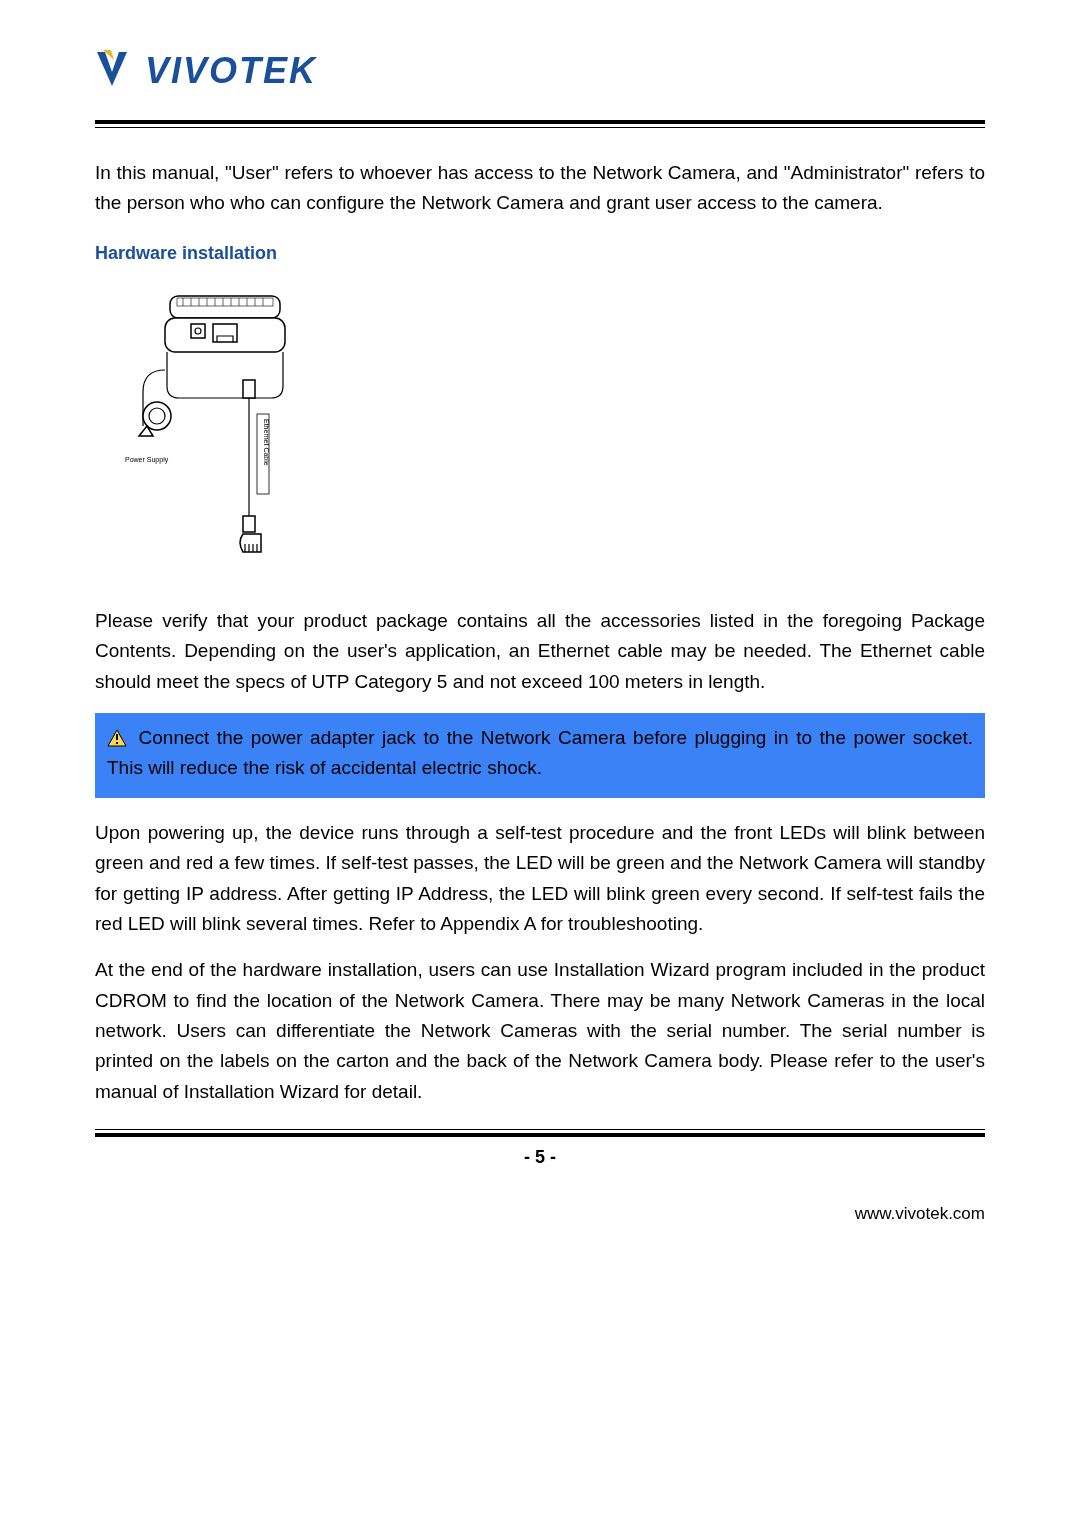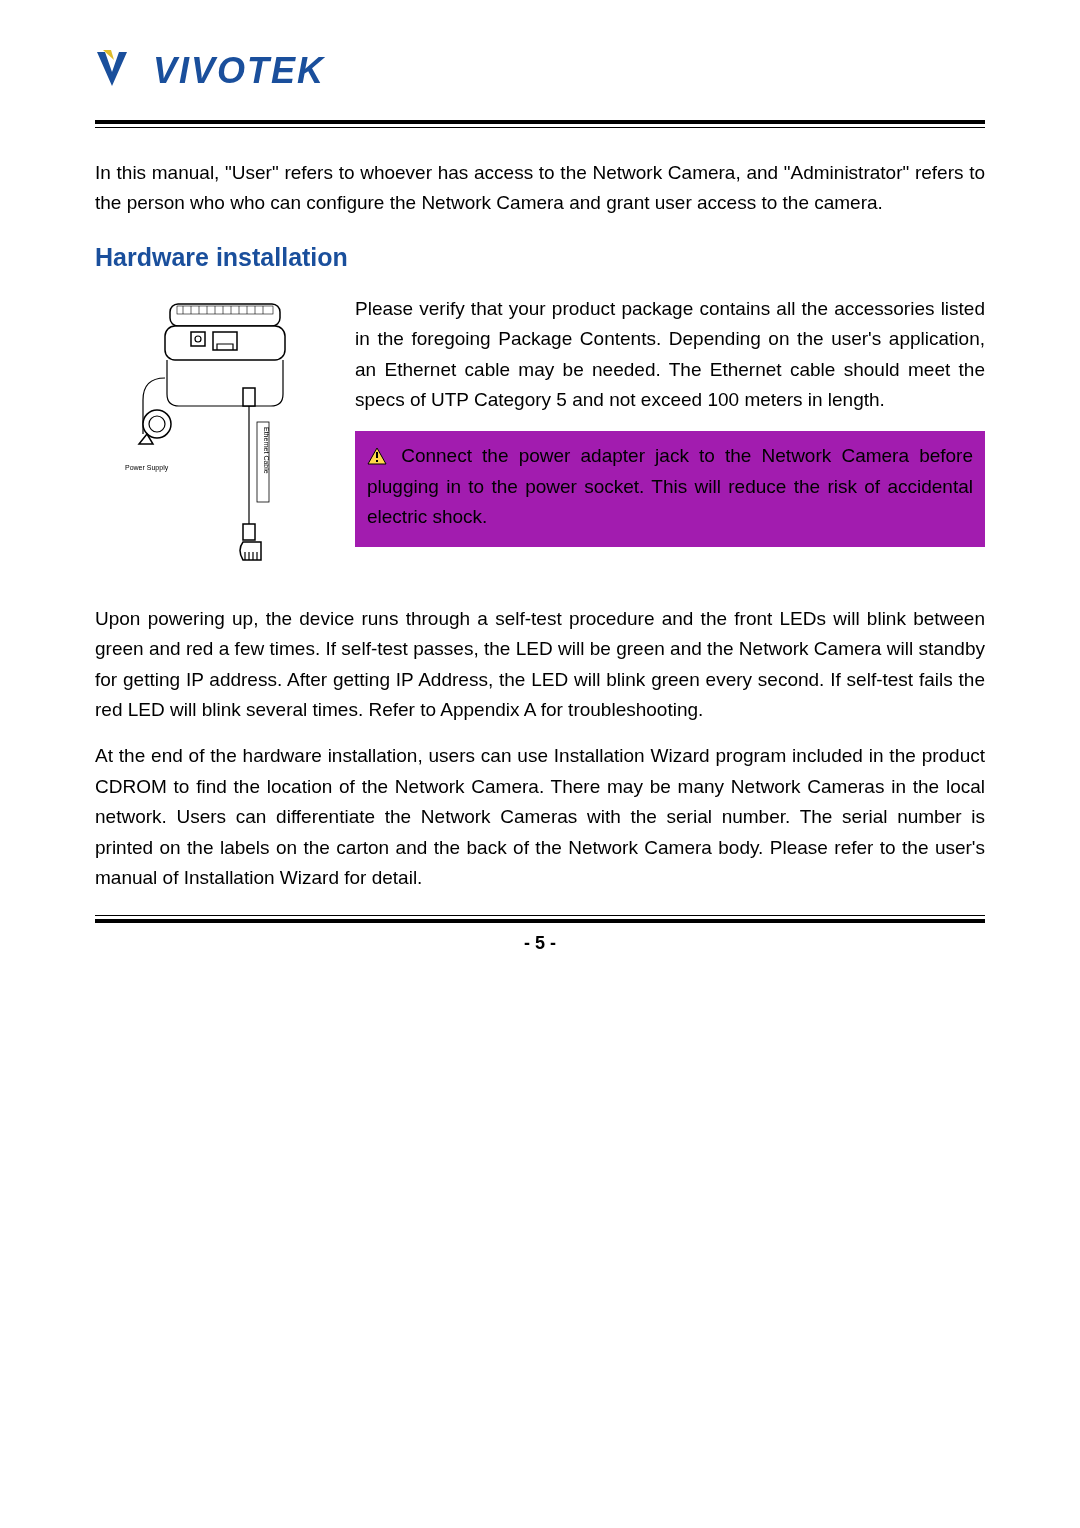--- a/index.html
+++ b/index.html
@@ -11,21 +11,21 @@
     color: #000000;
   }
   .page {
     box-sizing: border-box;
     padding: 50px 95px 40px 95px;
     width: 1080px;
   }
   .logo-row {
     display: flex;
     align-items: flex-start;
-    gap: 24px;
+    gap: 16px;
     margin-bottom: 28px;
   }
   .logo-mark {
     position: relative;
   }
   .logo-text {
     font-family: Arial, sans-serif;
     font-size: 36px;
     font-weight: 900;
     letter-spacing: 2px;
@@ -48,47 +48,48 @@
   }
   h1.title {
     font-family: Verdana, Arial, sans-serif;
     font-size: 42px;
     font-weight: 700;
     color: #1a4f9c;
     margin: 0 0 28px 0;
   }
   h2.section {
     font-family: Verdana, Arial, sans-serif;
-    font-size: 25px;
+    font-size: 18px;
     font-weight: 700;
     color: #1a4f9c;
     margin: 24px 0 22px 0;
   }
   p.body {
     font-size: 19px;
     line-height: 1.6;
     margin: 0 0 16px 0;
     text-align: justify;
   }
   .hw-row {
     display: flex;
     gap: 30px;
     align-items: flex-start;
     margin-bottom: 20px;
+    flex-direction: column;
   }
   .hw-figure {
     flex: 0 0 230px;
     height: 290px;
     position: relative;
   }
   .hw-right {
     flex: 1 1 auto;
   }
   .callout {
-    background: #a21caf;
+    background: #3b82f6;
     padding: 10px 12px 14px 12px;
     margin-top: 6px;
   }
   .callout p {
     font-size: 19px;
     line-height: 1.6;
     margin: 0;
     text-align: justify;
   }
   .warn-icon {
@@ -203,14 +204,15 @@
 
   <p class="body">Upon powering up, the device runs through a self-test procedure and the front LEDs will blink between green and red a few times.  If self-test passes, the LED will be green and the Network Camera will standby for getting IP address. After getting IP Address, the LED will blink green every second. If self-test fails the red LED will blink several times. Refer to Appendix A for troubleshooting.</p>
 
 
   <p class="body">At the end of the hardware installation, users can use Installation Wizard program included in the product CDROM to find the location of the Network Camera. There may be many Network Cameras in the local network. Users can differentiate the Network Cameras with the serial number. The serial number is printed on the labels on the carton and the back of the Network Camera body. Please refer to the user's manual of Installation Wizard for detail.</p>
 
   <hr class="bottom-rule">
 
   <div class="page-num">- 5 -</div>
 
+  <div class="footer-url">www.vivotek.com</div>
 
 </div>
 
 </body></html>

